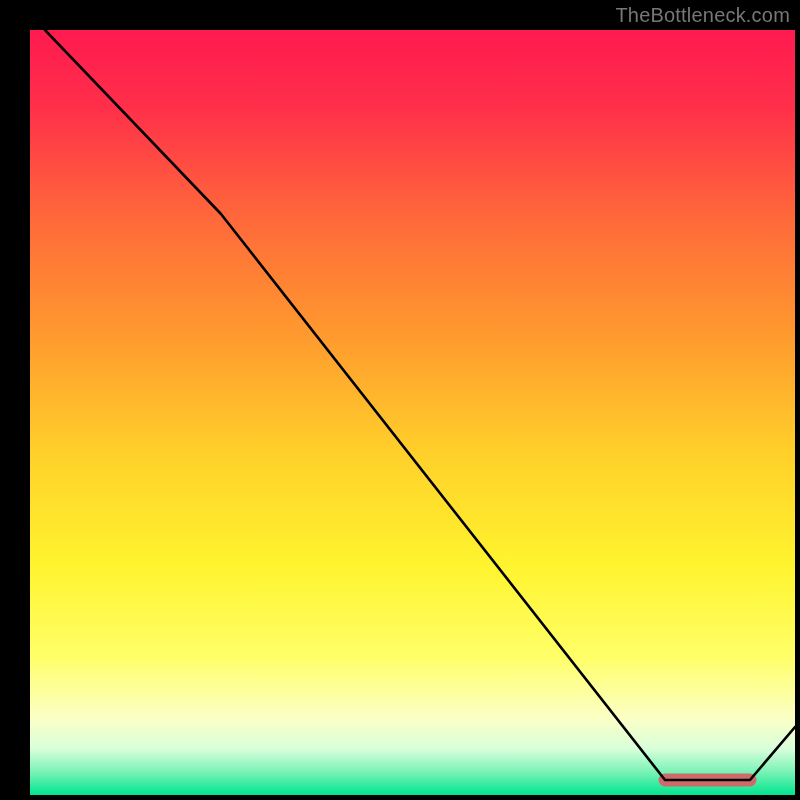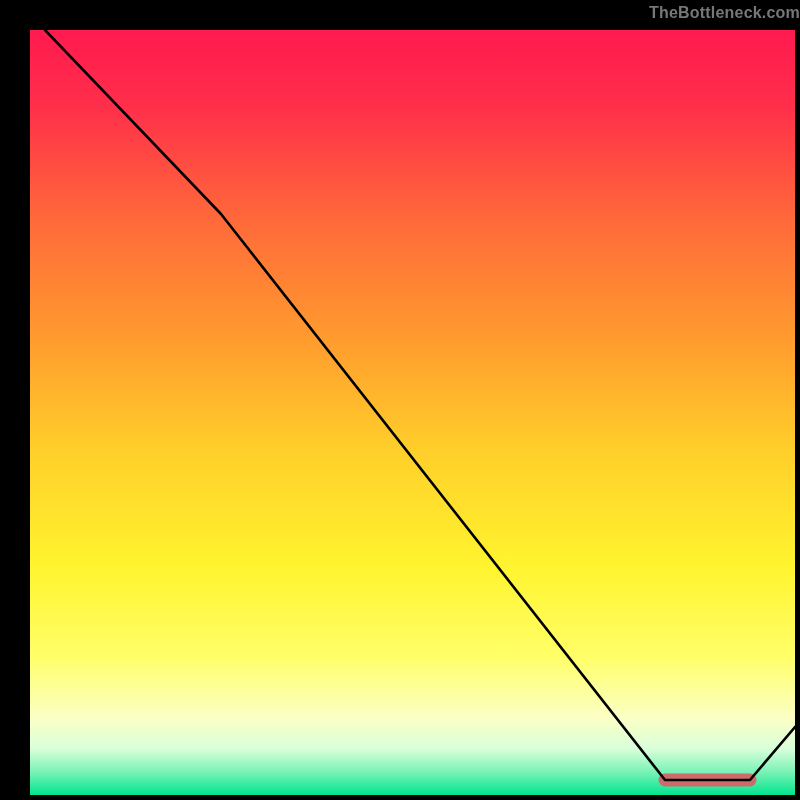--- a/index.html
+++ b/index.html
@@ -12,24 +12,24 @@
     font-family: Arial, Helvetica, sans-serif;
   }
   .stage {
     position: relative;
     width: 800px;
     height: 800px;
   }
   .attribution {
     position: absolute;
     top: 4px;
-    right: 0;
+    right: 10px;
     color: #777;
-    font-size: 16px;
-    font-weight: 700;
+    font-size: 20px;
+    font-weight: 400;
     letter-spacing: 0.2px;
   }
   svg {
     position: absolute;
     left: 0;
     top: 0;
   }
 </style>
 </head>
 <body>

